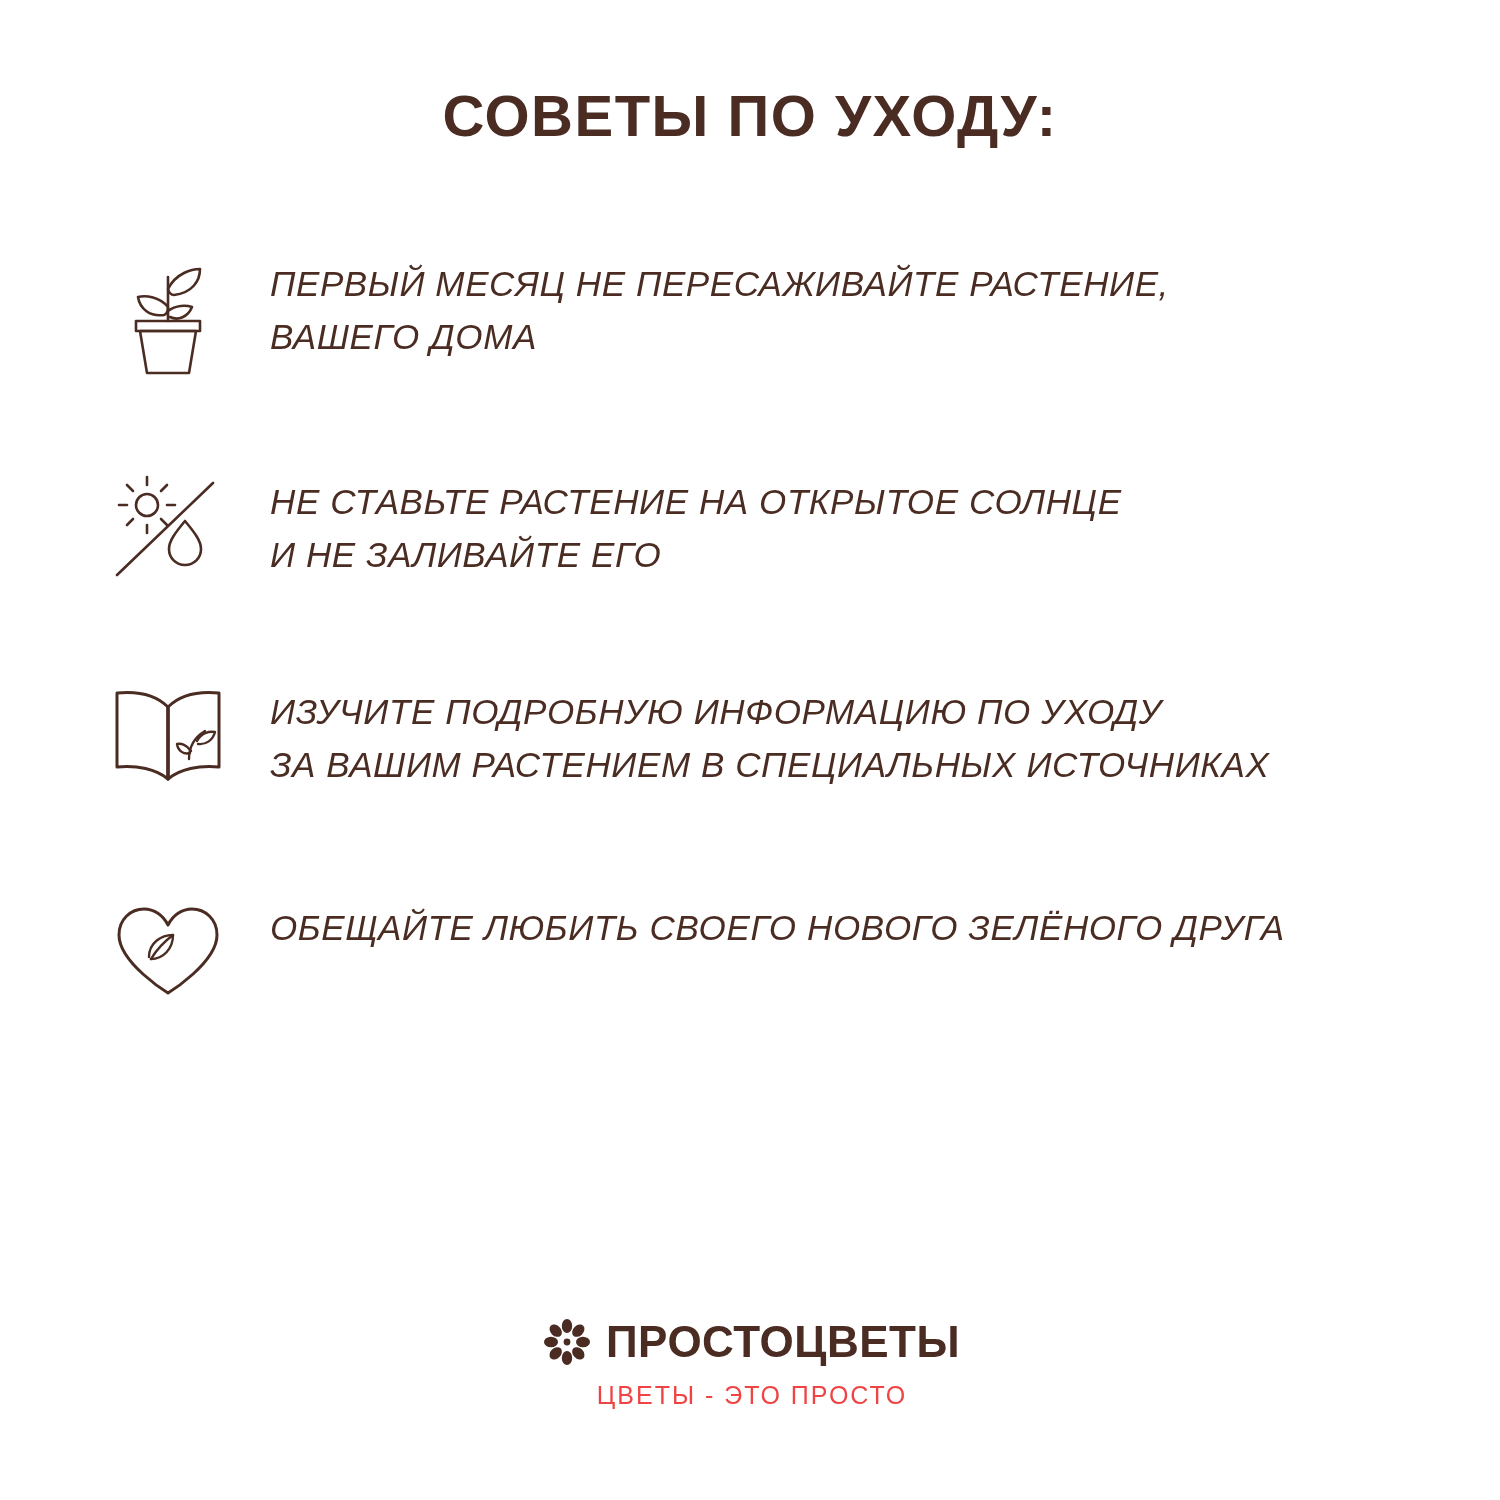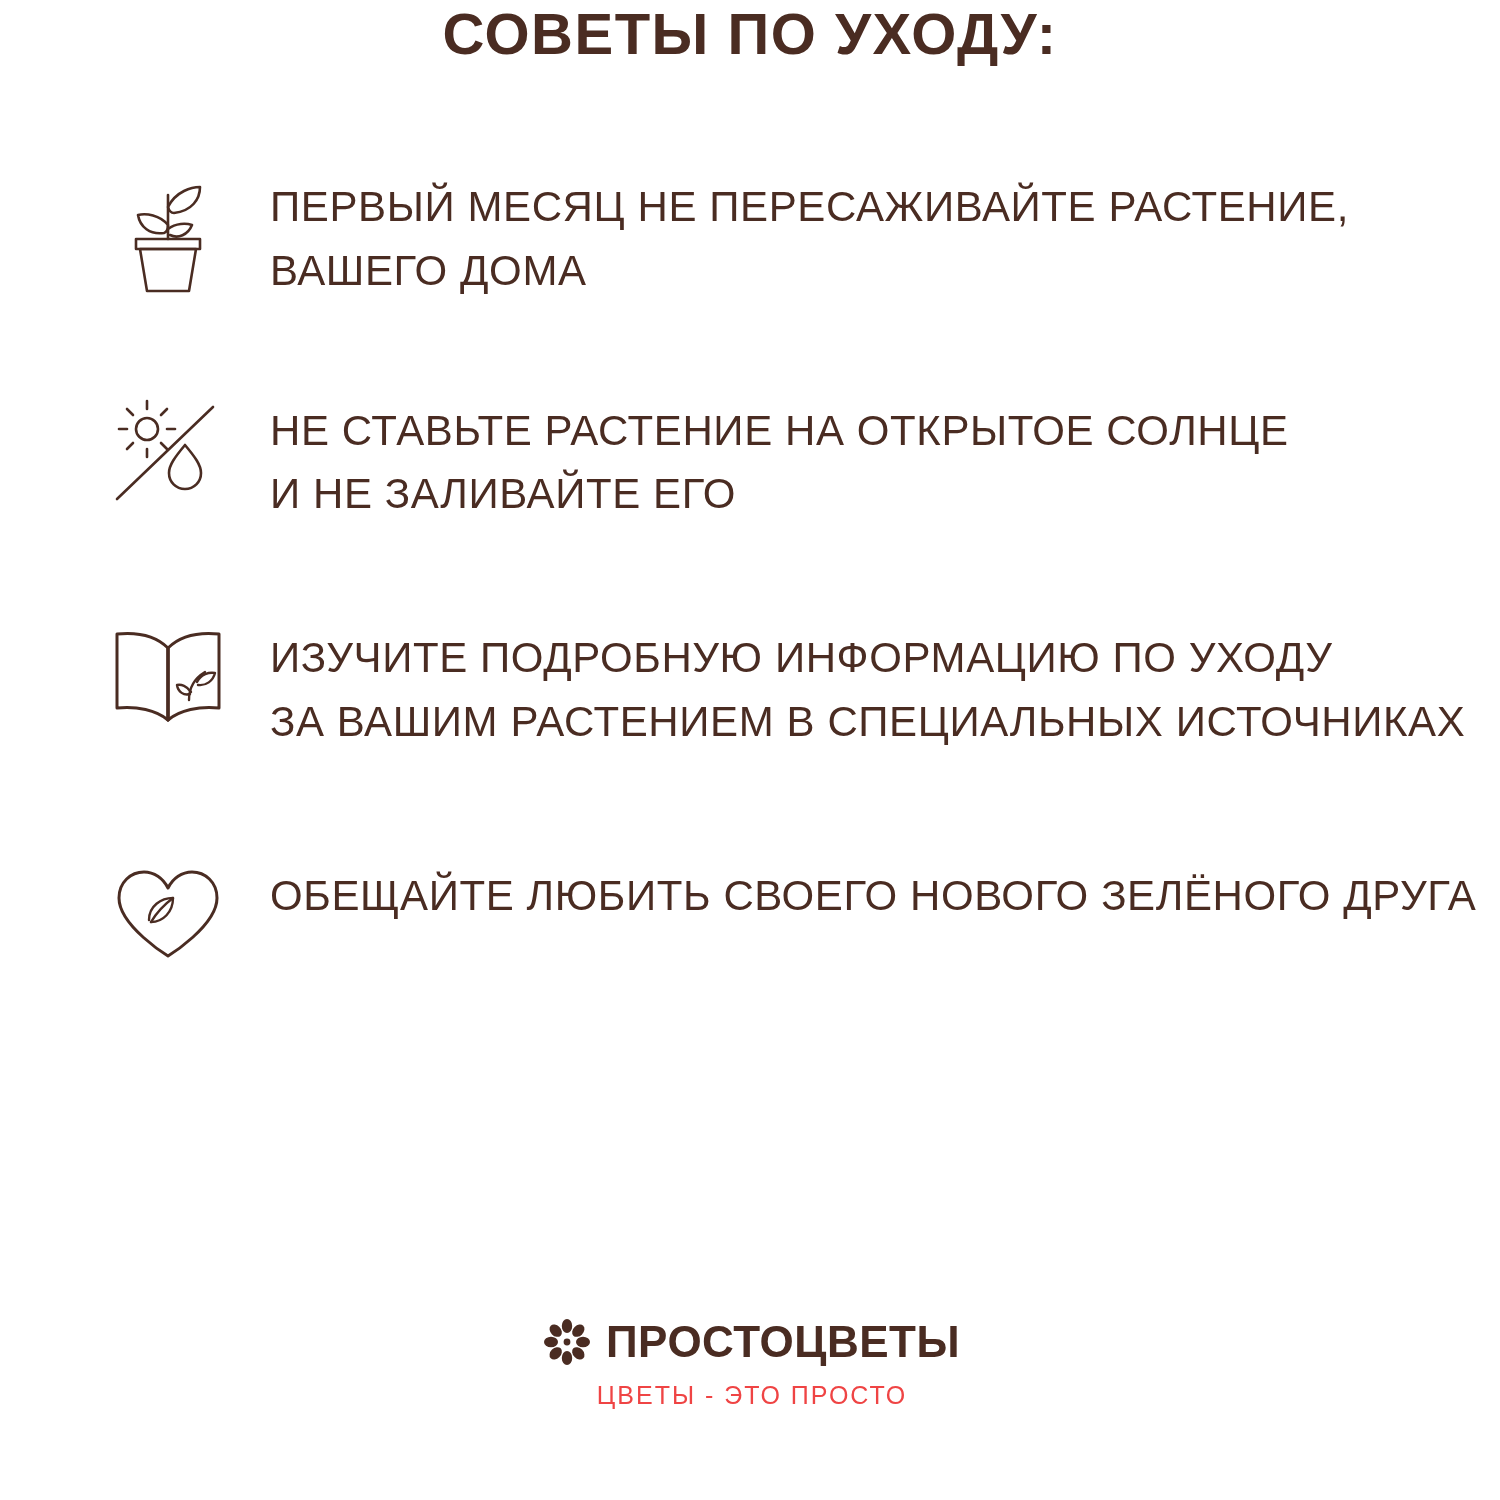--- a/index.html
+++ b/index.html
@@ -21,46 +21,48 @@
     position: relative;
     box-sizing: border-box;
   }
   .title {
     text-align: center;
     font-size: 58px;
     font-weight: bold;
     letter-spacing: 1.5px;
     color: #4a2c22;
     margin: 0;
+    padding-top: 82px;
   }
   .tips {
     margin-top: 108px;
     padding-left: 108px;
     padding-right: 60px;
   }
   .tip {
     display: flex;
     align-items: flex-start;
     margin-bottom: 84px;
   }
   .tip-icon {
     width: 120px;
     min-width: 120px;
     display: flex;
     justify-content: center;
     align-items: flex-start;
     padding-top: 2px;
   }
   .tip-text {
-    font-size: 42px;
+    font-size: 35px;
     line-height: 1.52;
     letter-spacing: 0.6px;
     color: #4a2c22;
     padding-left: 42px;
     text-transform: uppercase;
+    font-style: italic;
   }
   .tip-text div { white-space: nowrap; }
 
   
   .tip-1 { margin-bottom: 96px; }
   .tip-2 { margin-bottom: 100px; }
   .tip-3 { margin-bottom: 110px; }
   .tip-4 { margin-bottom: 0; }
 
   .tip-2 .tip-icon { padding-top: 0px; }

